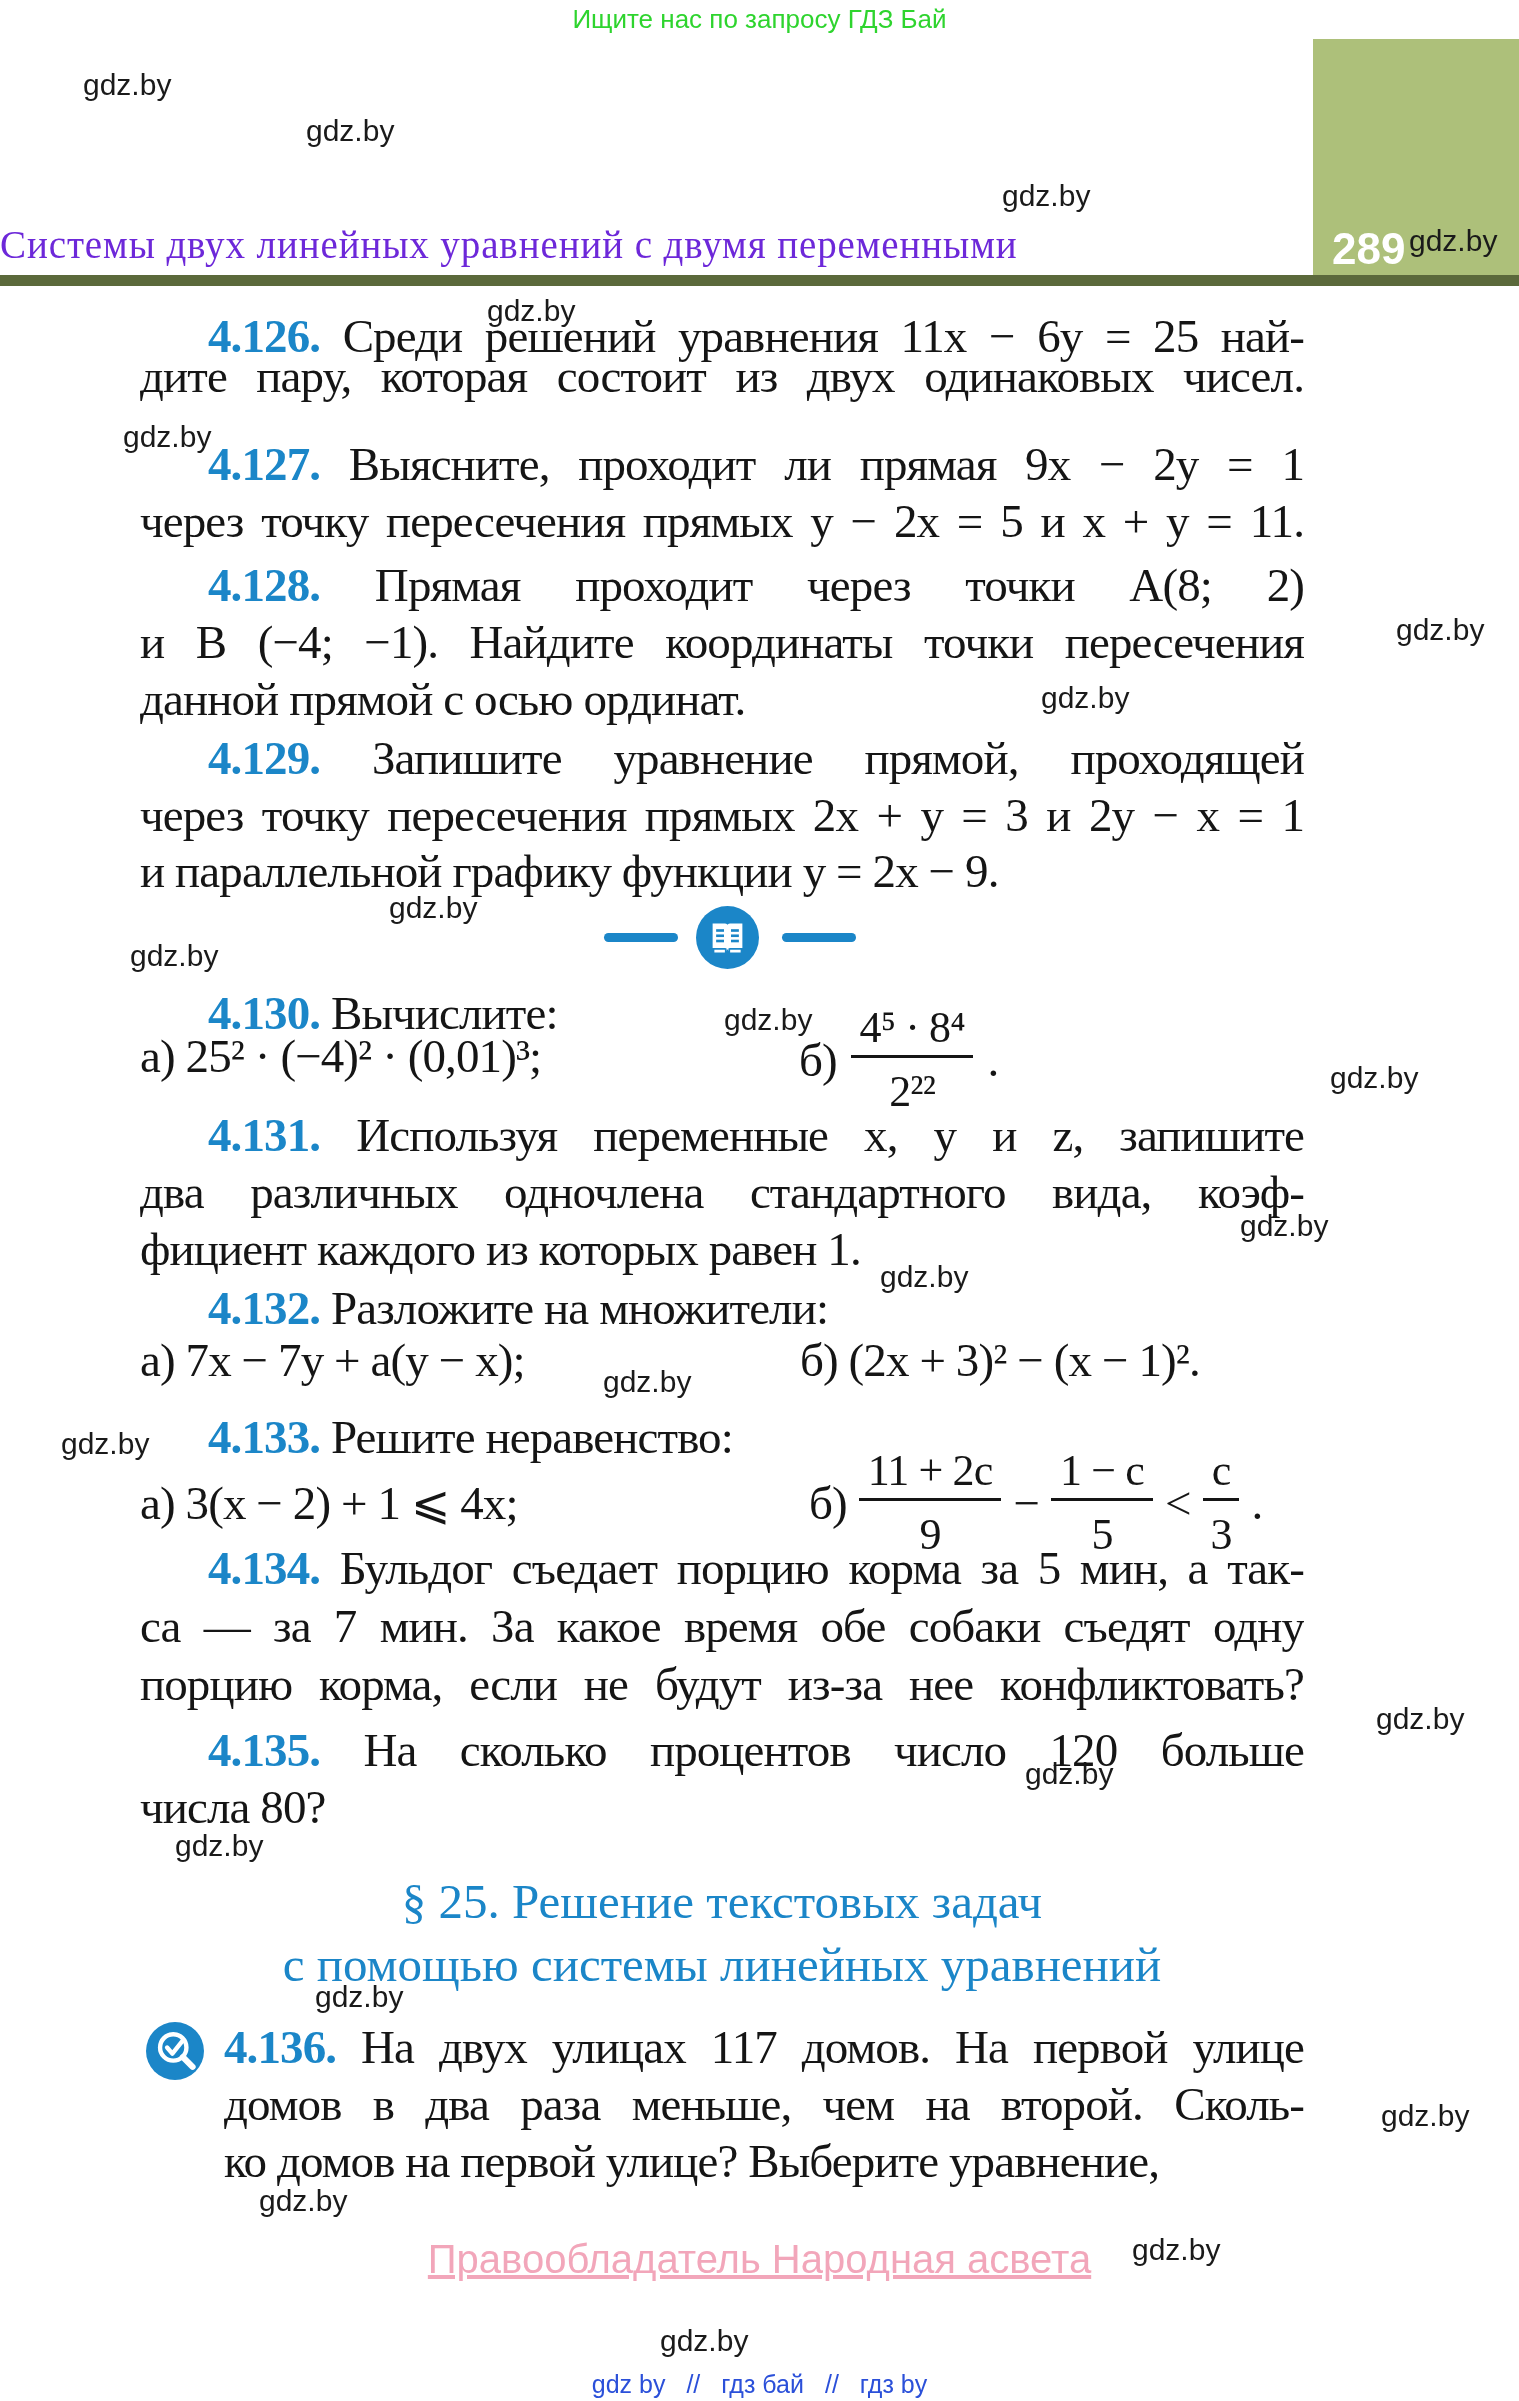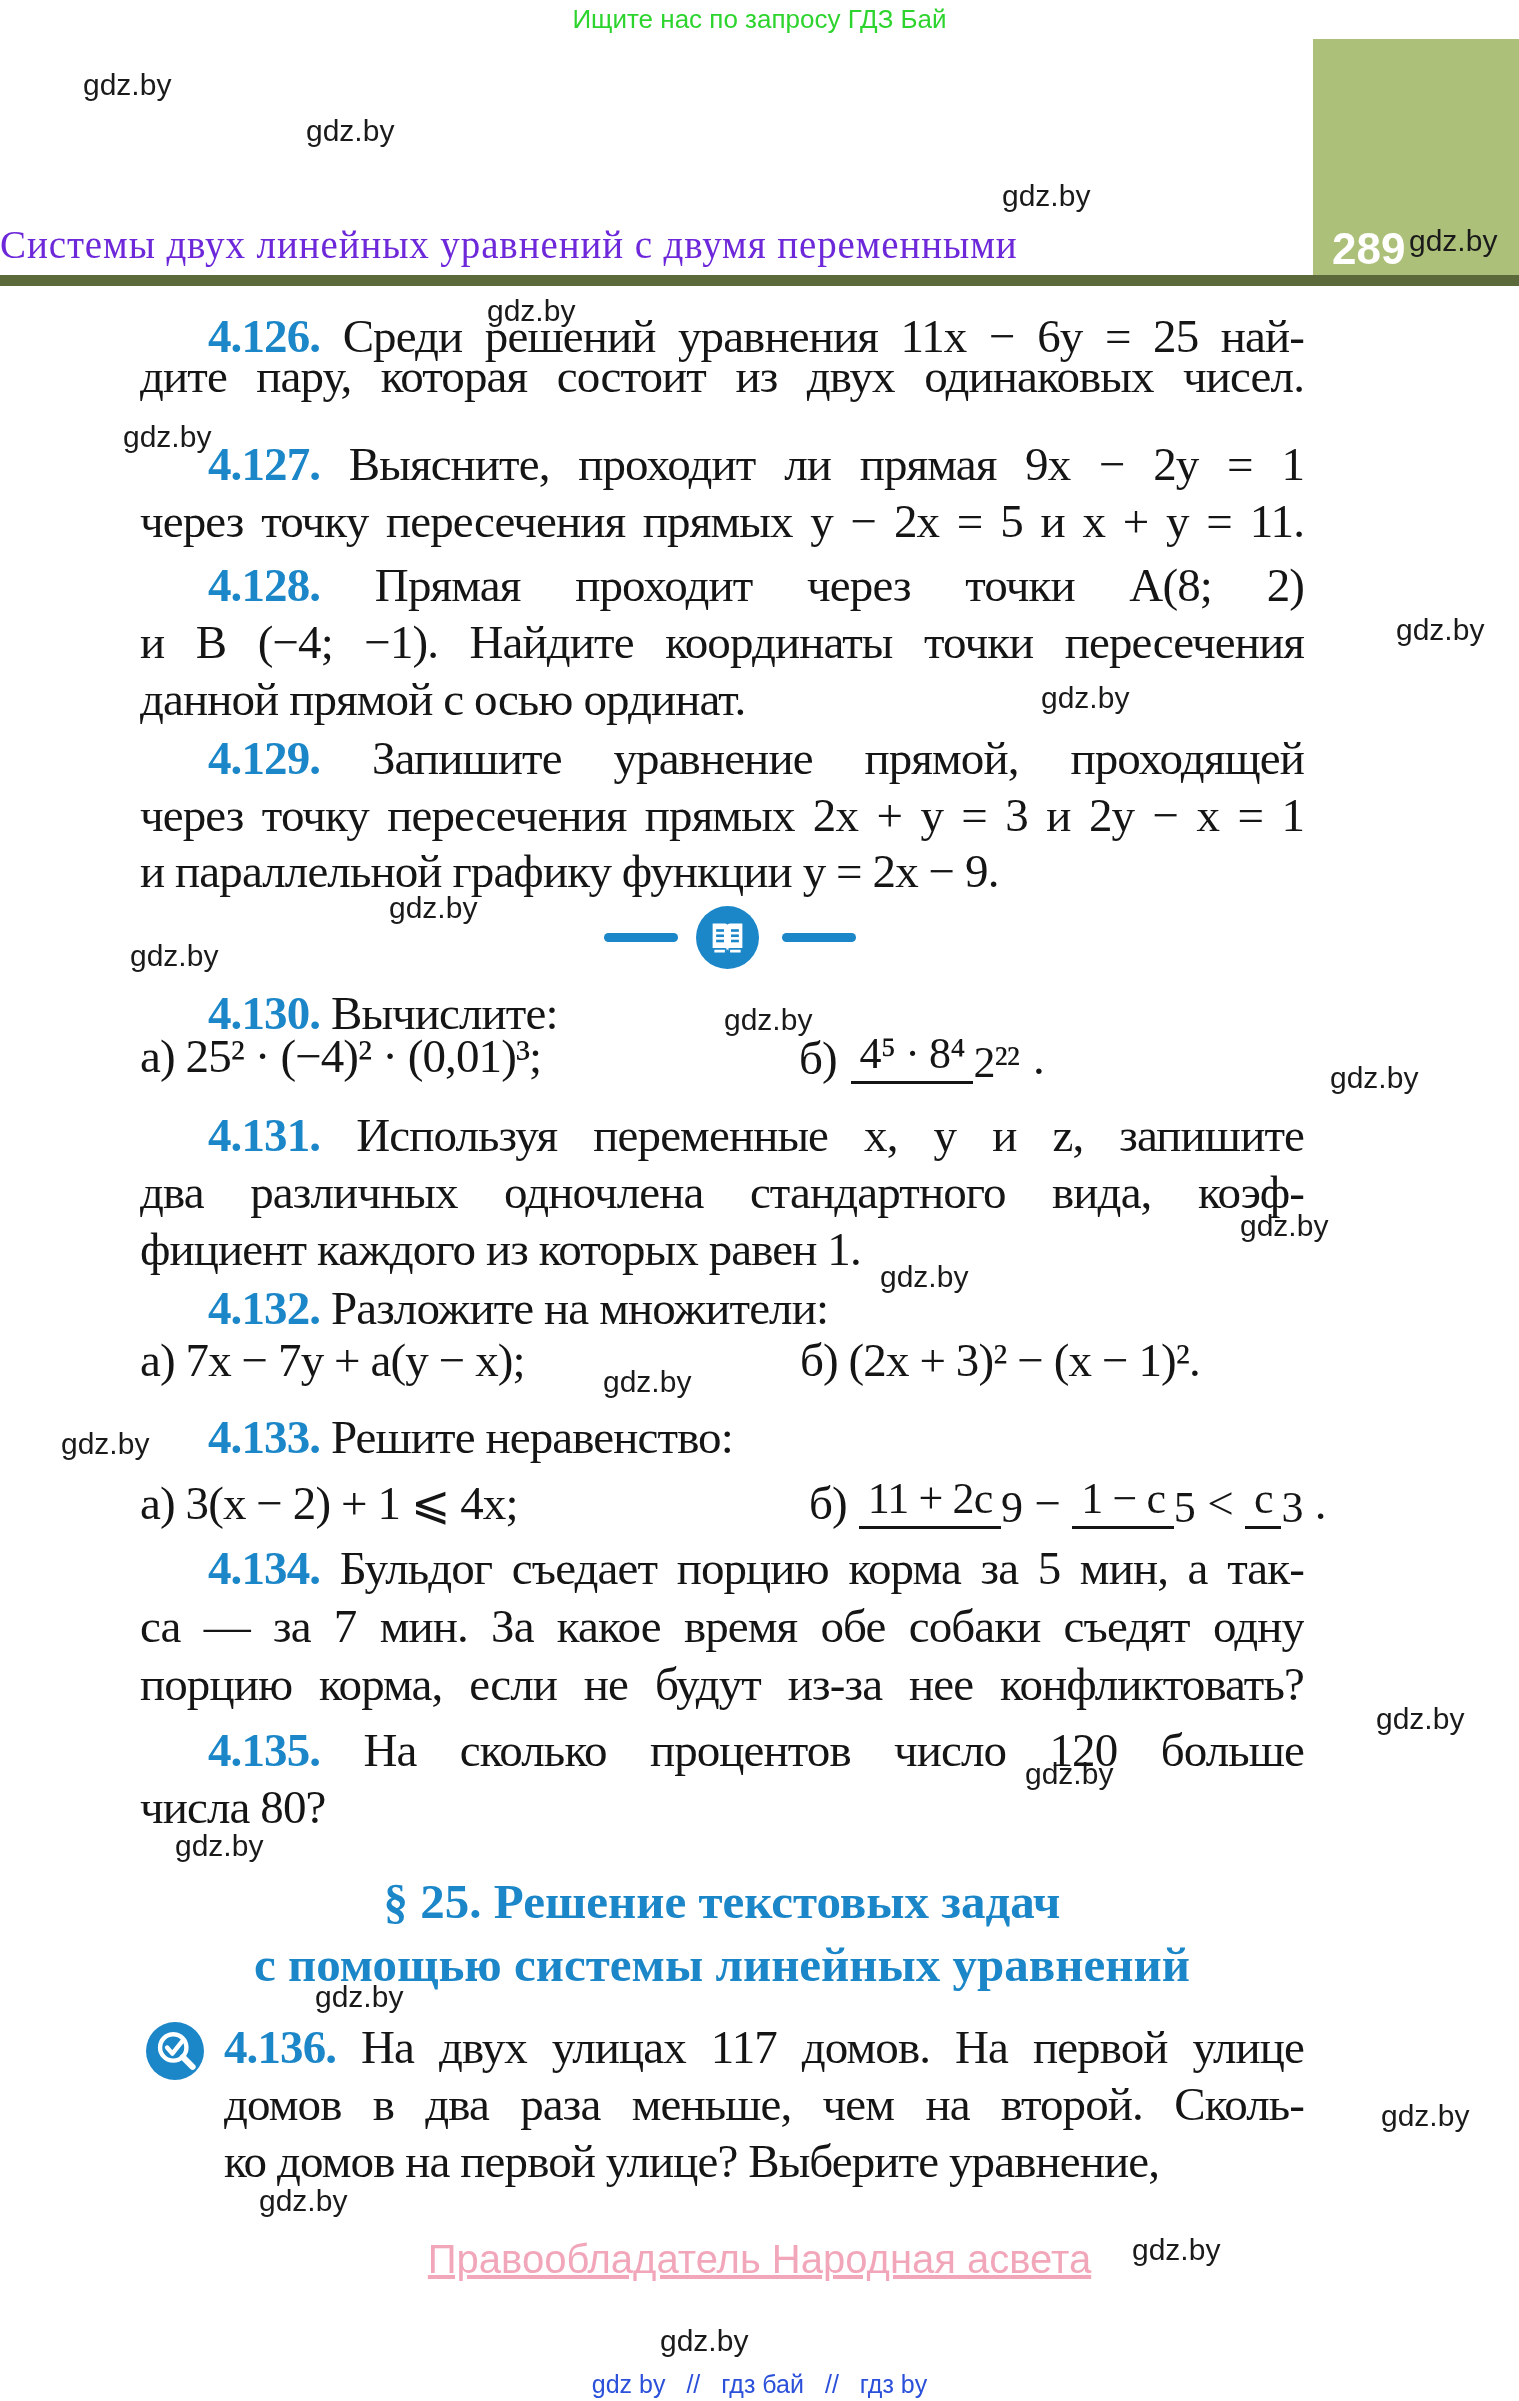--- a/index.html
+++ b/index.html
@@ -11,24 +11,24 @@
   .pagenum{position:absolute;left:1332px;top:224px;font:bold 44px "Liberation Sans",sans-serif;color:#ffffff;}
   .rule{position:absolute;left:0;top:275px;width:1519px;height:10.5px;background:#5b693b;}
   .title{position:absolute;left:0;top:222px;width:100%;text-align:left;
          font-size:39px;letter-spacing:0.9px;color:#6d28d9;white-space:nowrap;}
   .wm{position:absolute;font:30px "Liberation Sans",sans-serif;color:#1a1a1a;white-space:nowrap;}
   .ln{position:absolute;left:140px;width:1164px;height:58px;font-size:47px;line-height:57px;
       letter-spacing:-0.9px;white-space:nowrap;overflow:hidden;}
   .ln.just{white-space:normal;text-align:justify;text-align-last:justify;}
   .ln.ind{text-indent:68px;}
   .num{color:#1b86c8;font-weight:bold;}
-  .sec{position:absolute;left:140px;width:1164px;text-align:center;font-weight:bold;
+  .sec{position:absolute;left:140px;width:1164px;text-align:center;font-weight:normal;
        color:#1b86c8;font-size:49px;line-height:58px;white-space:nowrap;}
   .frow{position:absolute;display:flex;align-items:center;gap:14px;font-size:47px;letter-spacing:-0.9px;}
-  .frac{display:inline-flex;flex-direction:row;align-items:center;font-size:44px;line-height:1.05;}
+  .frac{display:inline-flex;flex-direction:column;align-items:center;font-size:44px;line-height:1.05;}
   .fnum{padding:0 8.8px 3.5px;border-bottom:3.5px solid #151515;white-space:nowrap;}
   .fden{padding-top:11px;white-space:nowrap;}
   .dash{position:absolute;top:933px;height:8.8px;width:74px;background:#1b86c8;border-radius:4.4px;}
   .icon{position:absolute;}
   .copyright{position:absolute;top:2237px;left:0;width:100%;text-align:center;
              font:40px "Liberation Sans",sans-serif;color:#f2a6ba;text-decoration:underline;}
   .links{position:absolute;top:2370px;left:0;width:100%;display:flex;justify-content:center;
          align-items:center;gap:21px;font:25px "Liberation Sans",sans-serif;color:#2b50d9;}
   .links span{color:#2b50d9;}
   .lnk{cursor:pointer;}

